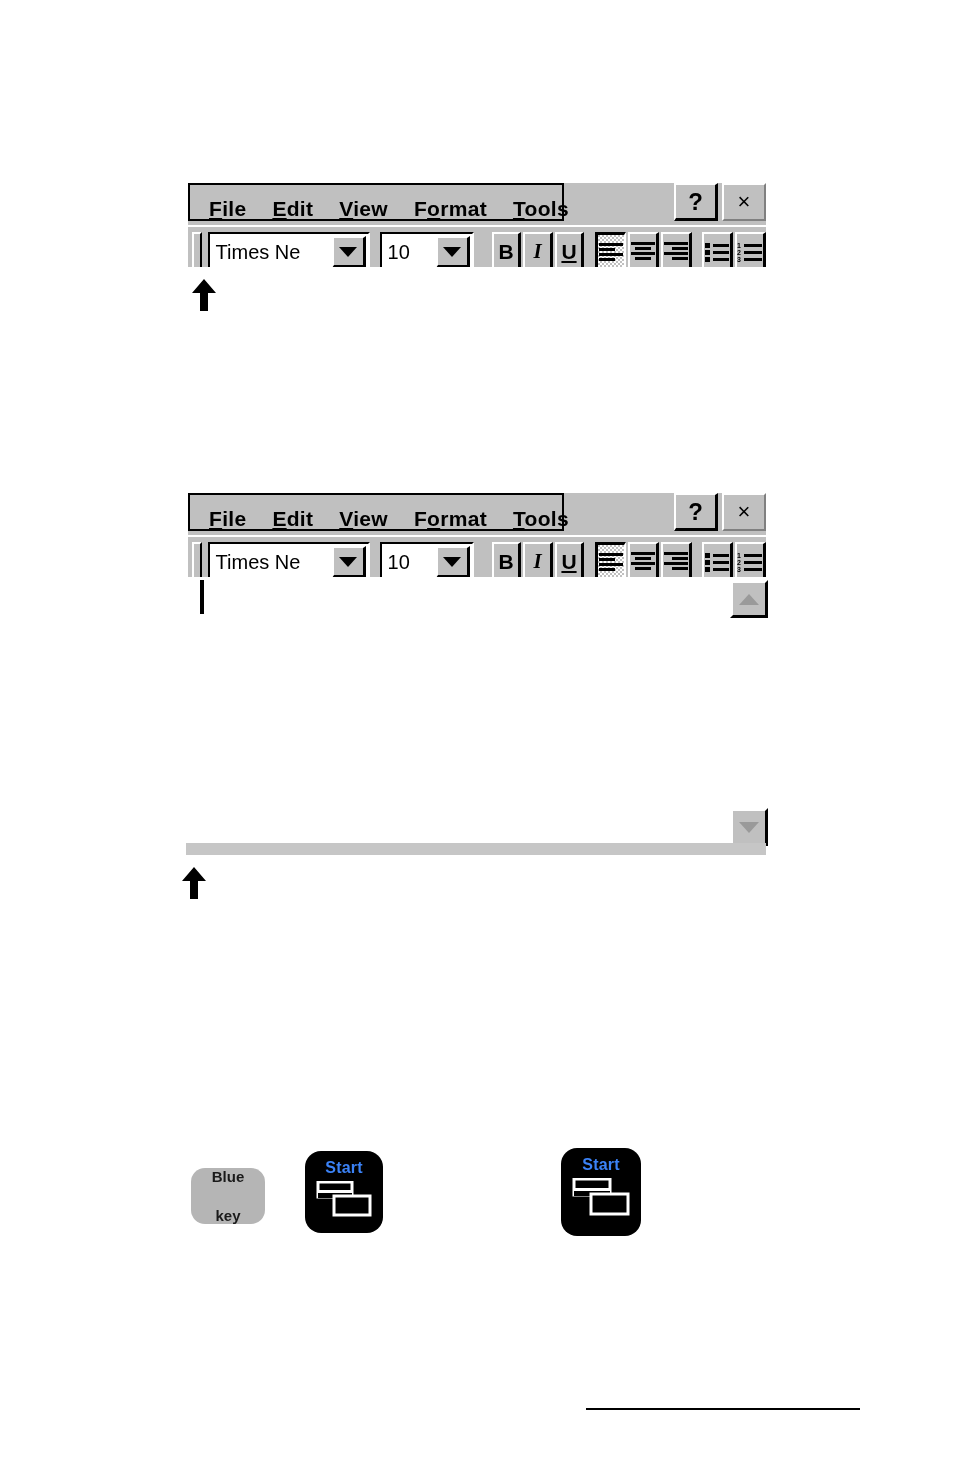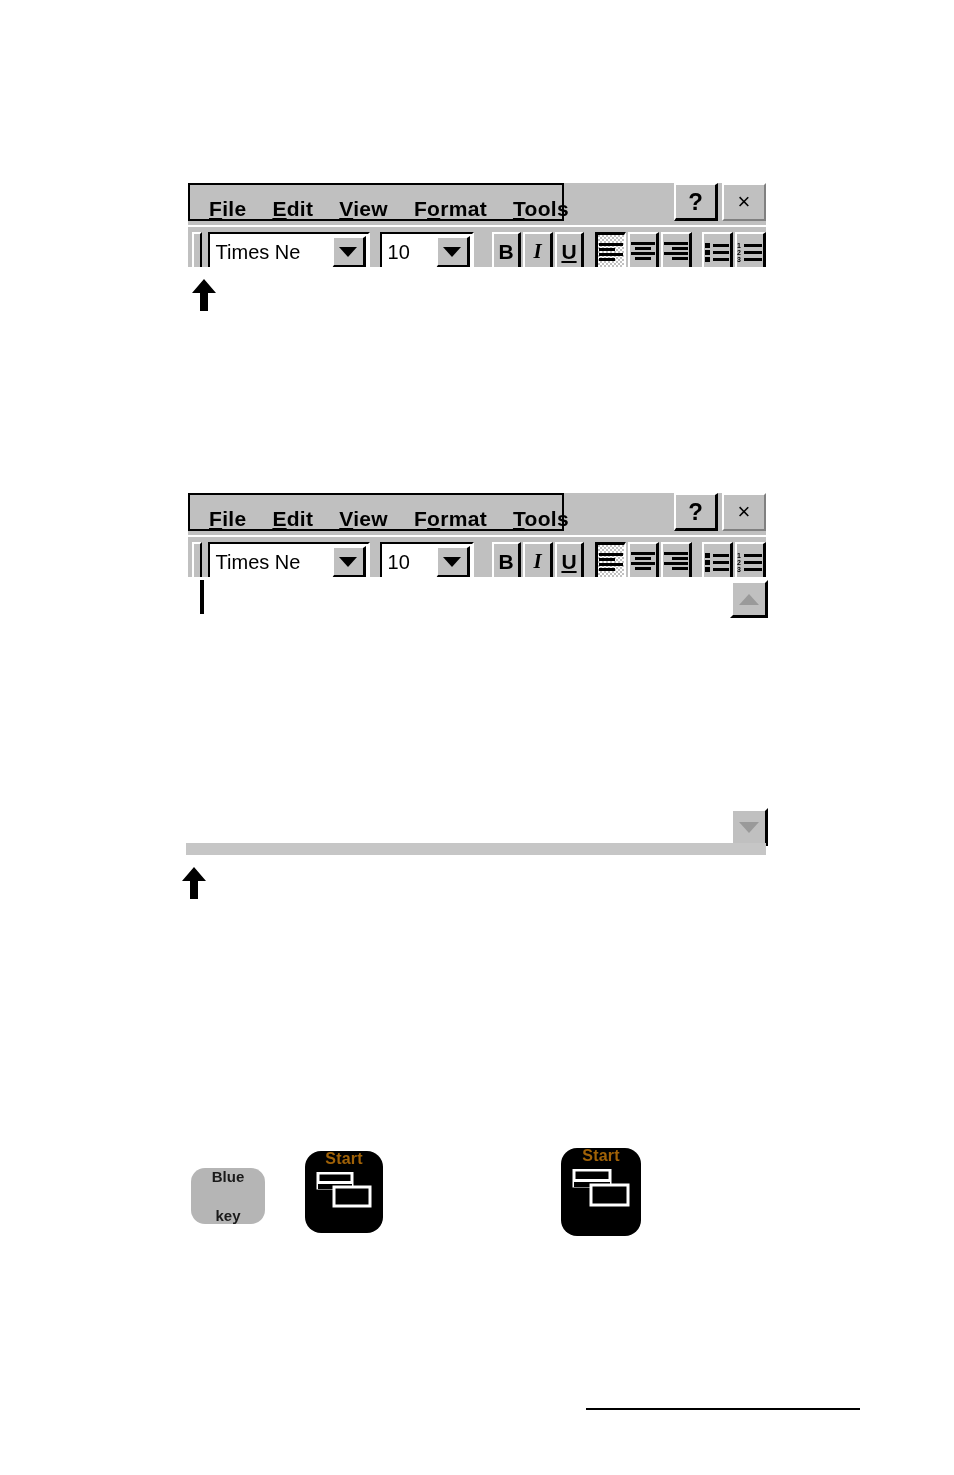--- a/index.html
+++ b/index.html
@@ -260,25 +260,26 @@
     position: absolute;
     background: #000000;
     border-radius: 16px;
     display: flex;
     flex-direction: column;
     align-items: center;
     justify-content: flex-start;
     overflow: hidden;
   }
   .key-start .st-label {
-    color: #a16207;
+    color: #3b82f6;
     font-family: "Liberation Sans", sans-serif;
     font-weight: bold;
     font-size: 16px;
     line-height: 1;
+    margin-top: 9px;
     letter-spacing: 0.2px;
   }
   .key-start .st-flag {
     position: relative;
     margin-top: 5px;
   }
 
   .hr-line {
     position: absolute;
     background: #000;

